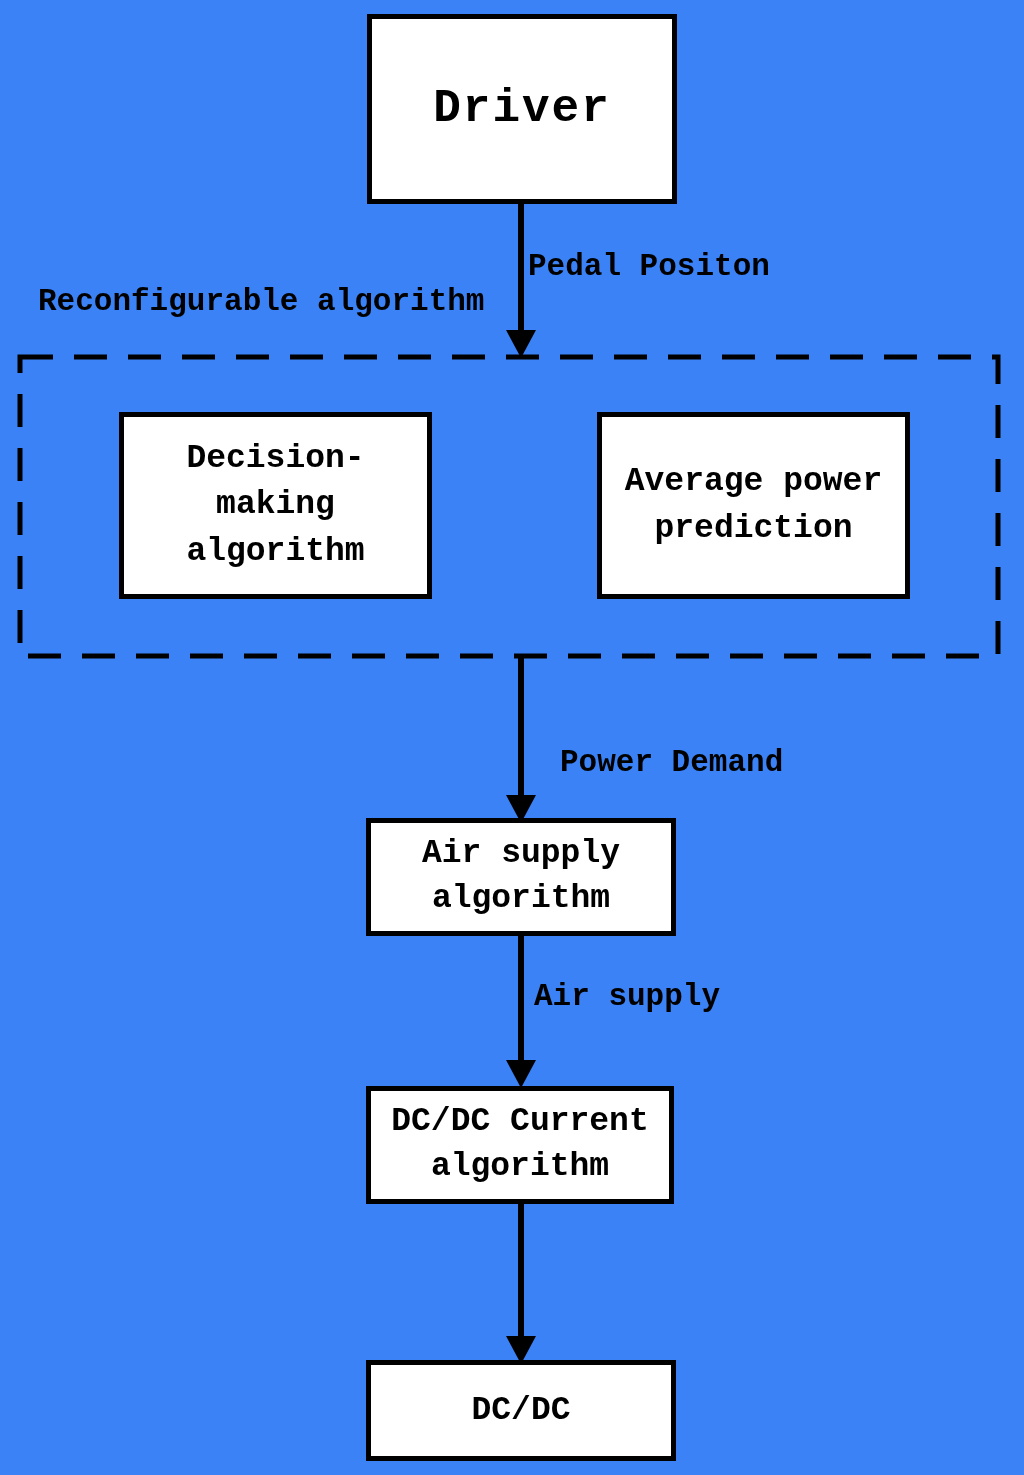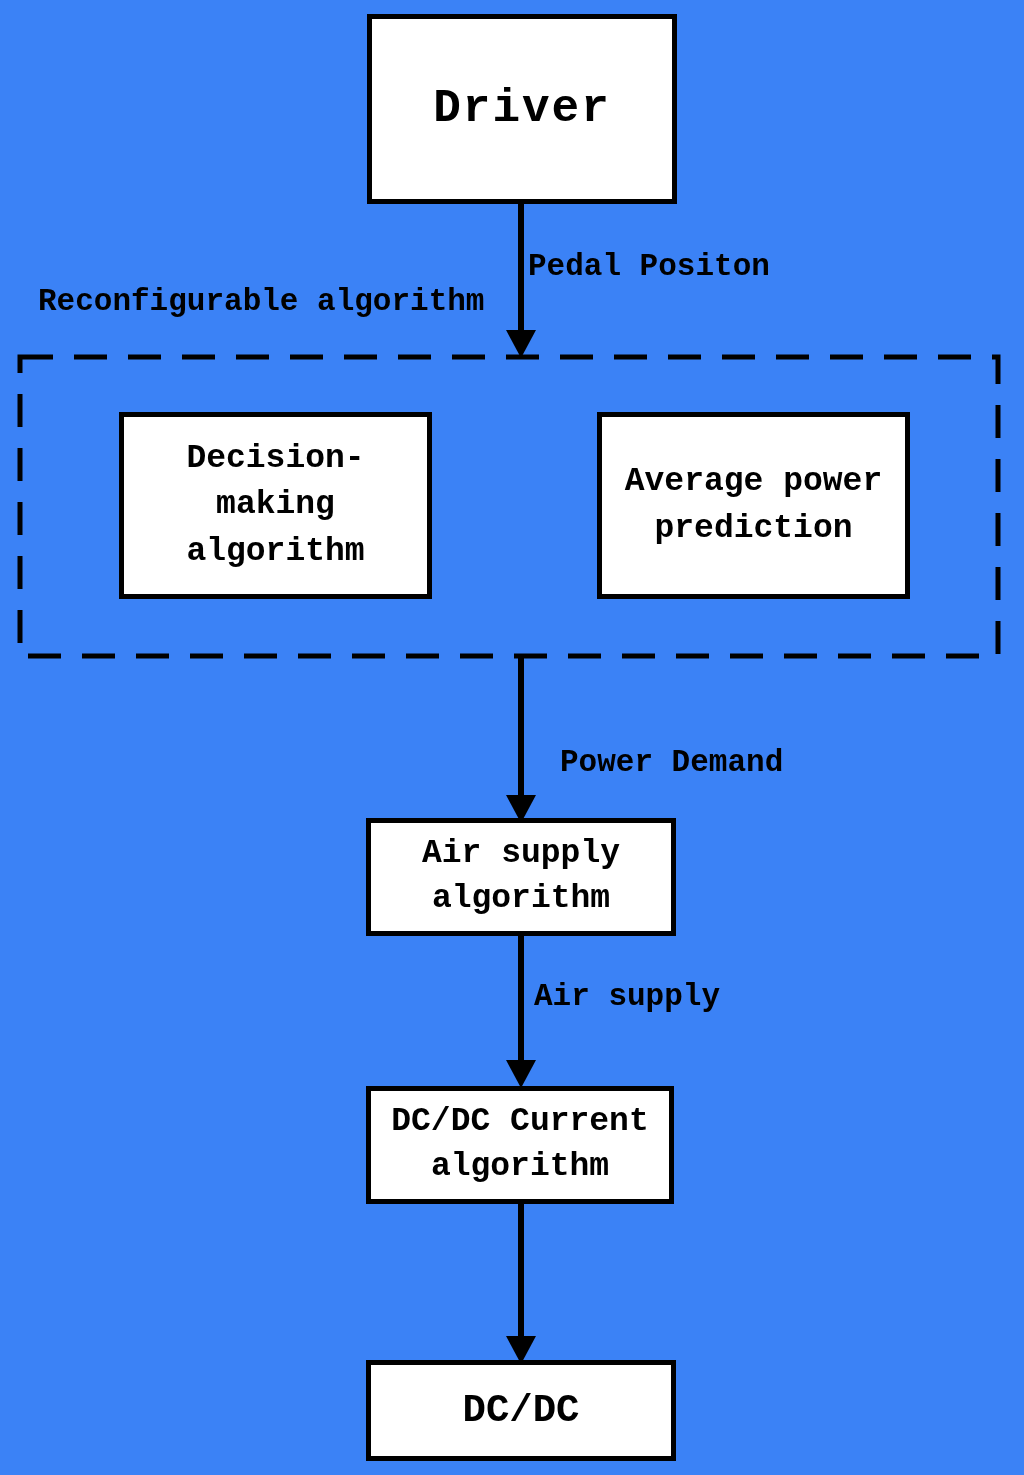--- a/index.html
+++ b/index.html
@@ -49,21 +49,21 @@
   .node-air {
     left: 366px; top: 818px; width: 310px; height: 118px;
     font-size: 33px; line-height: 1.35;
   }
   .node-dcdc-control {
     left: 366px; top: 1086px; width: 308px; height: 118px;
     font-size: 33px; line-height: 1.35;
   }
   .node-dcdc {
     left: 366px; top: 1360px; width: 310px; height: 101px;
-    font-size: 39px;
+    font-size: 33px;
   }
   .edge-label {
     position: absolute;
     font-size: 31px;
     font-weight: 700;
     white-space: nowrap;
   }
   .label-pedal   { left: 528px; top: 249px; }
   .label-power   { left: 560px; top: 736px; margin-top: 9px; }
   .label-air     { left: 534px; top: 979px; }

